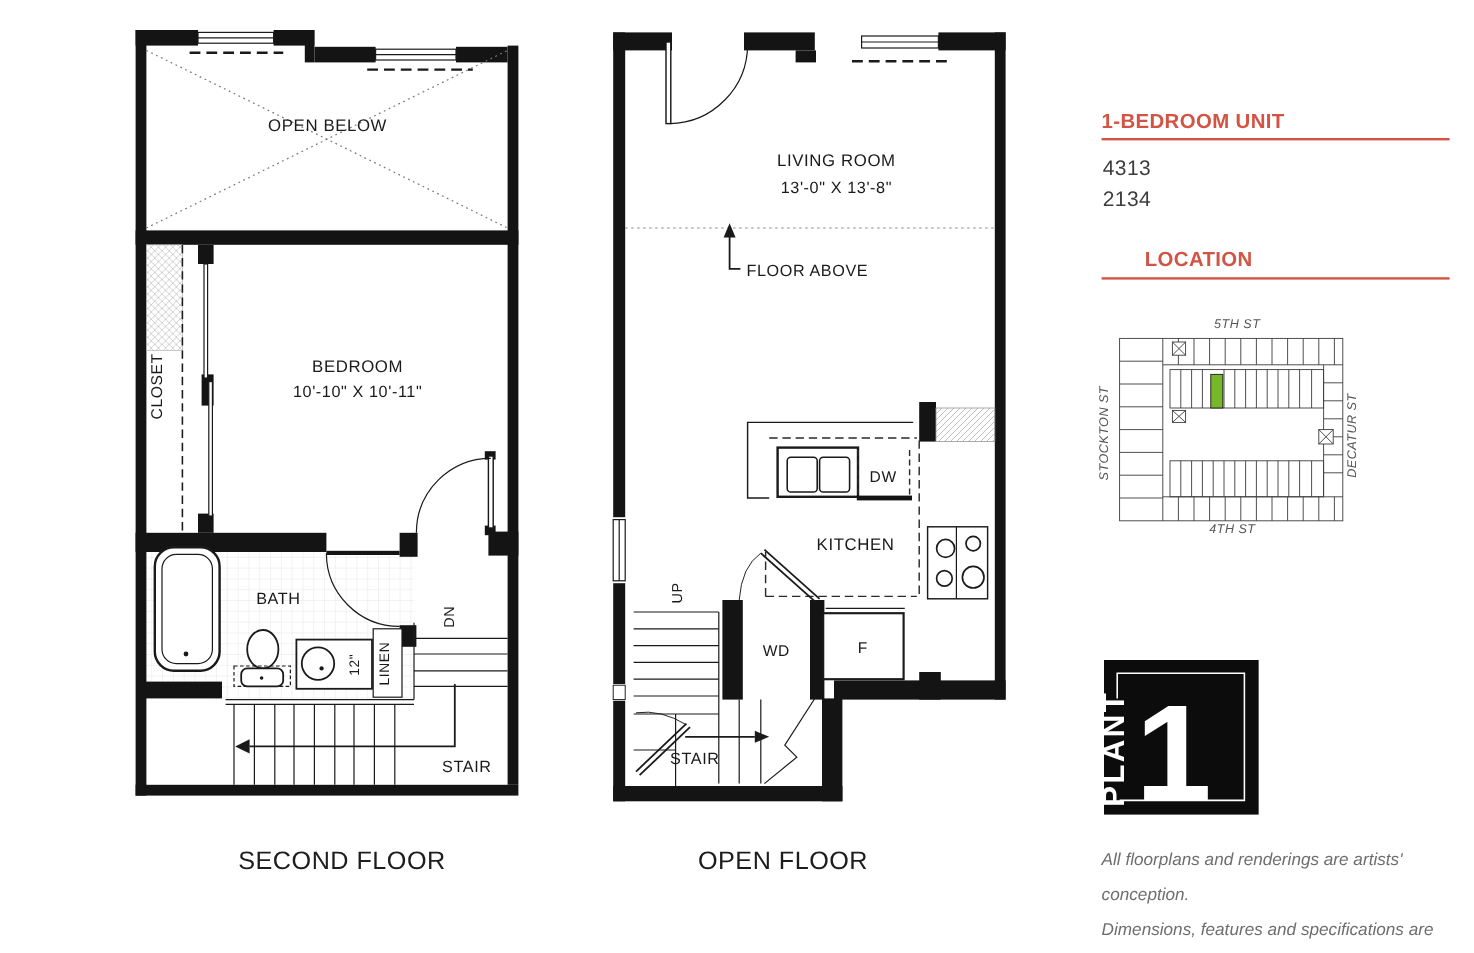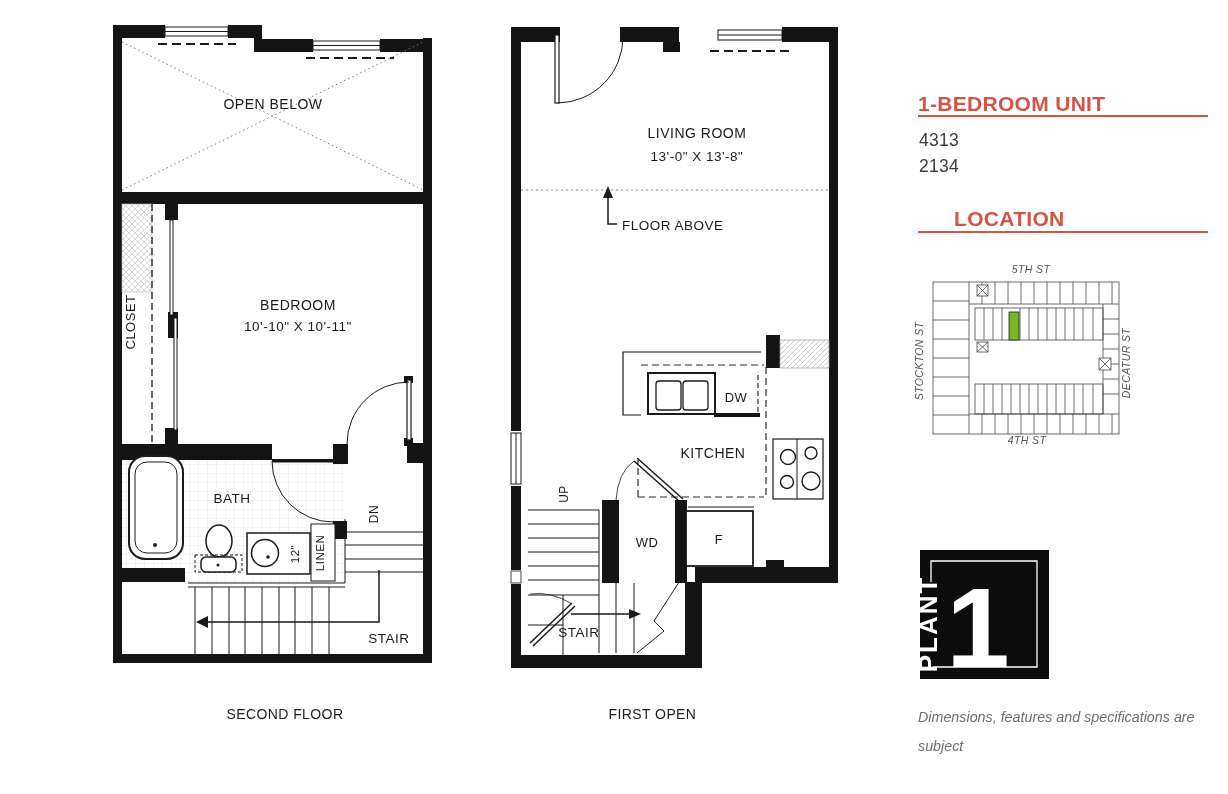--- a/index.html
+++ b/index.html
@@ -1,21 +1,21 @@
 <!DOCTYPE html>
 <html><head>
 <meta charset="utf-8">
 <style>
   html,body{margin:0;padding:0;}
   body{width:1228px;height:794px;background:#ffffff;position:relative;overflow:hidden;
        font-family:"Liberation Sans", sans-serif;}
   .abs{position:absolute;}
   .plan-svg text{font-family:"Liberation Sans", sans-serif;fill:#1a1a1a;letter-spacing:.5px;}
-  .caption{position:absolute;text-align:center;font-size:14px;color:#1d1d1d;letter-spacing:.4px;}
-  .side-head{position:absolute;font-size:21px;font-weight:bold;letter-spacing:.3px;color:#d25445;}
+  .caption{position:absolute;text-align:center;font-size:21px;color:#1d1d1d;letter-spacing:.4px;}
+  .side-head{position:absolute;font-size:17px;font-weight:bold;letter-spacing:.3px;color:#d25445;}
   .side-rule{position:absolute;height:2px;background:#d25445;}
   .unit-nums{position:absolute;font-size:17.5px;line-height:26px;color:#3c3c3c;letter-spacing:.3px;}
   .disclaimer{position:absolute;width:310px;font-style:italic;font-size:14.3px;line-height:29px;color:#6e6e6e;}
   .map-svg text{font-family:"Liberation Sans", sans-serif;font-style:italic;fill:#555;font-size:10.5px;letter-spacing:.4px;}
   .logo-svg text{font-family:"Liberation Sans", sans-serif;fill:#ffffff;font-weight:bold;}
 </style>
 </head>
 <body>
 
 <svg class="abs plan-svg" style="left:108px;top:14px;" width="330" height="650" viewBox="0 0 330 650">
@@ -251,21 +251,21 @@
   </g>
   <g stroke="#1a1a1a" fill="none">
     <line x1="25" y1="623" x2="67" y2="583" stroke-width="1.5"></line>
     <line x1="28" y1="626" x2="70" y2="586" stroke-width="1.5"></line>
     <path d="M25 574 Q46 571 67 584" stroke-width="0.8"></path>
   </g>
   <text x="74" y="617" font-size="13.5" text-anchor="middle">STAIR</text>
 </svg>
 
 <div class="caption" style="left:120px;top:706px;width:330px;">SECOND FLOOR</div>
-<div class="caption" style="left:485px;top:706px;width:335px;">FIRST OPEN</div>
+<div class="caption" style="left:485px;top:706px;width:335px;">OPEN FLOOR</div>
 
 <div class="side-head" style="left:918px;top:92px;">1-BEDROOM UNIT</div>
 <div class="side-rule" style="left:918px;top:115px;width:290px;"></div>
 <div class="unit-nums" style="left:919px;top:127px;">
   <div>4313</div>
   <div>2134</div>
 </div>
 <div class="side-head" style="left:918px;top:207px;margin-left:36px;">LOCATION</div>
 <div class="side-rule" style="left:918px;top:231px;width:290px;"></div>
 
@@ -356,15 +356,16 @@
 </svg>
 
 <svg class="abs logo-svg" style="left:920px;top:550px;" width="129" height="129" viewBox="0 0 129 129">
   <rect x="0" y="0" width="129" height="129" fill="#0c0c0c"></rect>
   <path d="M11 32 V11 H117 V117 H13" fill="none" stroke="#ffffff" stroke-width="1.3"></path>
   <text x="10" y="74" font-size="26" letter-spacing="2" text-anchor="middle" transform="rotate(-90 10 74)" style="dominant-baseline:middle;">PLANT</text>
   <text x="58" y="117" font-size="114" text-anchor="middle">1</text>
 </svg>
 
 <div class="disclaimer" style="left:918px;top:703px;">
+  <div>All floorplans and renderings are artists' conception.</div>
   <div>Dimensions, features and specifications are subject</div>
 
 </div>
 
 </body></html>

